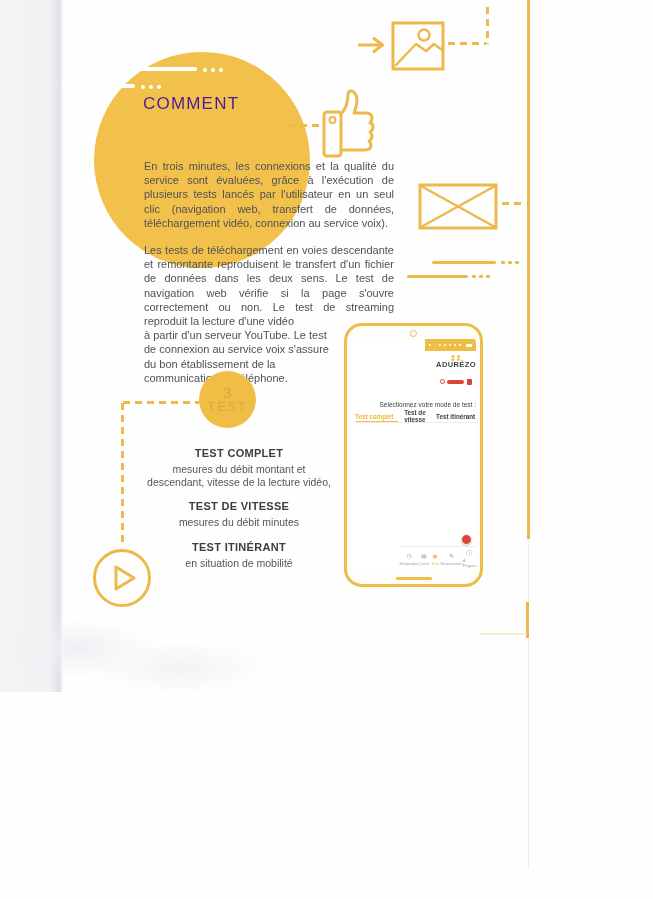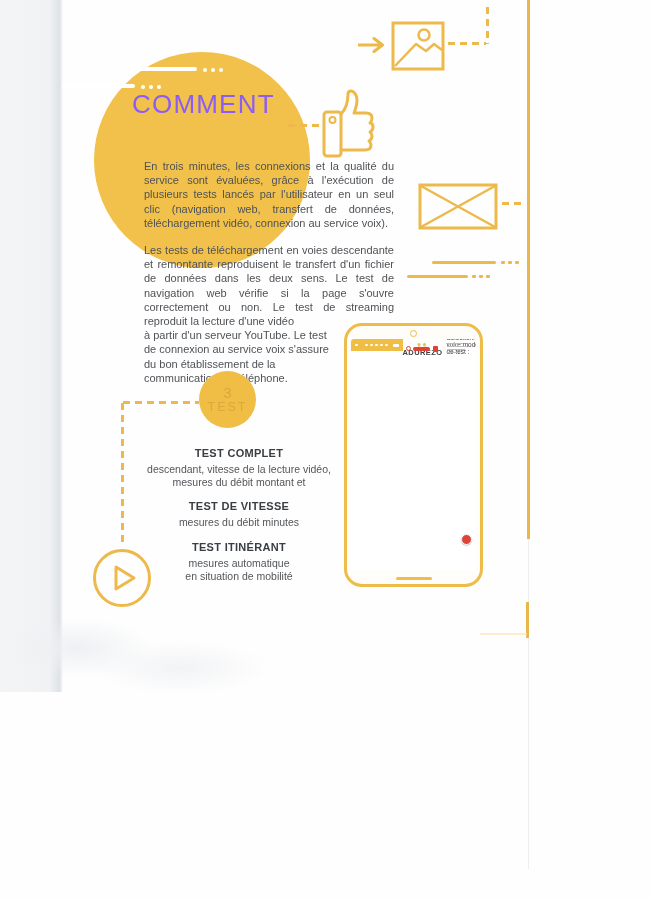--- a/index.html
+++ b/index.html
@@ -8,22 +8,22 @@
   .abs{position:absolute;}
 
   
   .scan-strip{left:0;top:0;width:63px;height:692px;
     background:linear-gradient(to right,#f2f4f6 0%,#f0f2f4 78%,#dfe2e5 95%,#fdfdfd 100%);}
   .smudge1{left:4px;top:618px;width:150px;height:60px;background:radial-gradient(ellipse at center,#eef0f3 0%,rgba(255,255,255,0) 70%);}
   .smudge2{left:90px;top:640px;width:180px;height:55px;background:radial-gradient(ellipse at center,#f2f3f5 0%,rgba(255,255,255,0) 70%);}
 
   
   .hero-circle{left:94px;top:52px;width:216px;height:216px;border-radius:50%;background:#F2C14B;}
-  .hero-title{left:132px;top:90px;font-size:26px;line-height:28px;letter-spacing:1.2px;
-    color:#8b5cf6;font-weight:400;}
+  .hero-title{left:143px;top:90px;font-size:17px;line-height:28px;letter-spacing:1.2px;
+    color:#4c1d95;font-weight:400;}
 
   .wline{background:#ffffff;height:4px;border-radius:2px;}
   .wdot{width:4px;height:4px;border-radius:50%;background:#ffffff;}
 
   
   .dash-h{height:2.5px;background:repeating-linear-gradient(to right,#EDB94A 0 7px,rgba(0,0,0,0) 7px 12px);}
   .dash-v{width:2.5px;background:repeating-linear-gradient(to bottom,#EDB94A 0 7px,rgba(0,0,0,0) 7px 12px);}
 
   
   .yline{background:#EDB94A;height:2.5px;border-radius:2px;}
@@ -48,22 +48,22 @@
   .tests{left:110px;top:447px;width:258px;text-align:center;}
   .t-h{font-size:11px;font-weight:bold;color:#3A3E42;letter-spacing:.3px;margin:12px 0 4px;}
   .t-h:first-child{margin-top:0;}
   .t-l{font-size:10.5px;color:#53565A;line-height:12.7px;}
 
   
   .phone{left:344px;top:323px;width:139px;height:264px;border:3px solid #EEBC49;border-radius:18px;
     background:#fffdf9;box-sizing:border-box;}
   .cam{position:absolute;left:50%;top:4px;margin-left:-4px;width:7px;height:7px;border:1.8px solid #EEBC49;
     border-radius:50%;box-sizing:border-box;background:#fff;}
-  .screen{position:absolute;left:4px;right:4px;top:13px;bottom:13px;display:flex;
-    overflow:hidden;border-radius:3px;background:#fff;}
+  .screen{position:absolute;left:4px;right:4px;top:13px;bottom:13px;display:flex;flex-direction:column;
+    overflow:hidden;border-radius:3px;background:#fff;align-items:flex-end;}
   .statusbar{height:12px;background:#F0BE45;display:flex;align-items:center;padding:0 4px;}
   .sdot{width:2.5px;height:2.5px;border-radius:50%;background:#fff;margin-right:2.5px;}
   .sbatt{width:6px;height:3px;border-radius:1px;background:#fff;margin-left:2.5px;}
   .logorow{height:21px;display:flex;flex-direction:column;align-items:center;justify-content:center;}
   .applogo-txt{font-size:7.5px;font-weight:bold;color:#3F3F3F;letter-spacing:.4px;line-height:8px;}
   .partnerrow{height:26px;position:relative;}
   .pline{height:1.3px;border-radius:1px;margin-bottom:1.6px;}
   .p-left{position:absolute;left:5px;top:4px;}
   .p-left .pline{background:#BDBDBD;}
   .p-mid{position:absolute;left:46px;top:3px;display:flex;flex-direction:column;align-items:center;width:40px;}
@@ -172,26 +172,25 @@
   </div>
   <div class="abs dash-h" style="left:123px;top:401px;width:76px;"></div>
   <div class="abs dash-v" style="left:121px;top:403px;height:142px;"></div>
   <svg class="abs" style="left:91px;top:547px;" width="62" height="62" viewBox="0 0 62 62">
     <circle cx="31" cy="31" r="27.5" fill="none" stroke="#EDB94A" stroke-width="3"></circle>
     <path d="M25 20 L43 31 L25 42 Z" fill="none" stroke="#EDB94A" stroke-width="3" stroke-linejoin="round"></path>
   </svg>
 
   <div class="abs tests">
     <div class="t-h">TEST COMPLET</div>
+    <div class="t-l">mesures du débit montant et</div>
     <div class="t-l">descendant, vitesse de la lecture vidéo,</div>
-    <div class="t-l">mesures du débit montant et</div>
     <div class="t-h">TEST DE VITESSE</div>
     <div class="t-l">mesures du débit minutes</div>
     <div class="t-h">TEST ITINÉRANT</div>
-    <div class="t-l">mesures automatique</div>
     <div class="t-l">en situation de mobilité</div>
   </div>
 
   <div class="abs phone">
     <div class="cam"></div>
 
     <div class="screen">
       <div class="statusbar">
         <span class="sdot"></span>
           <span class="sdot" style="margin-left:5px;"></span>

